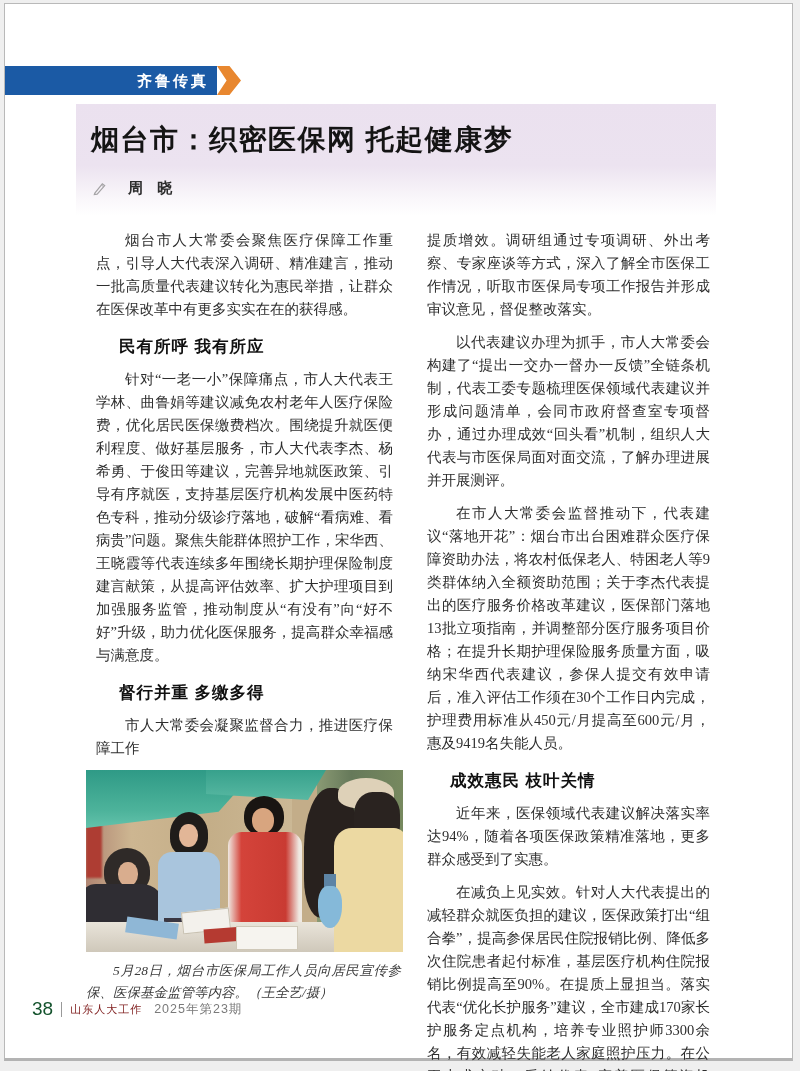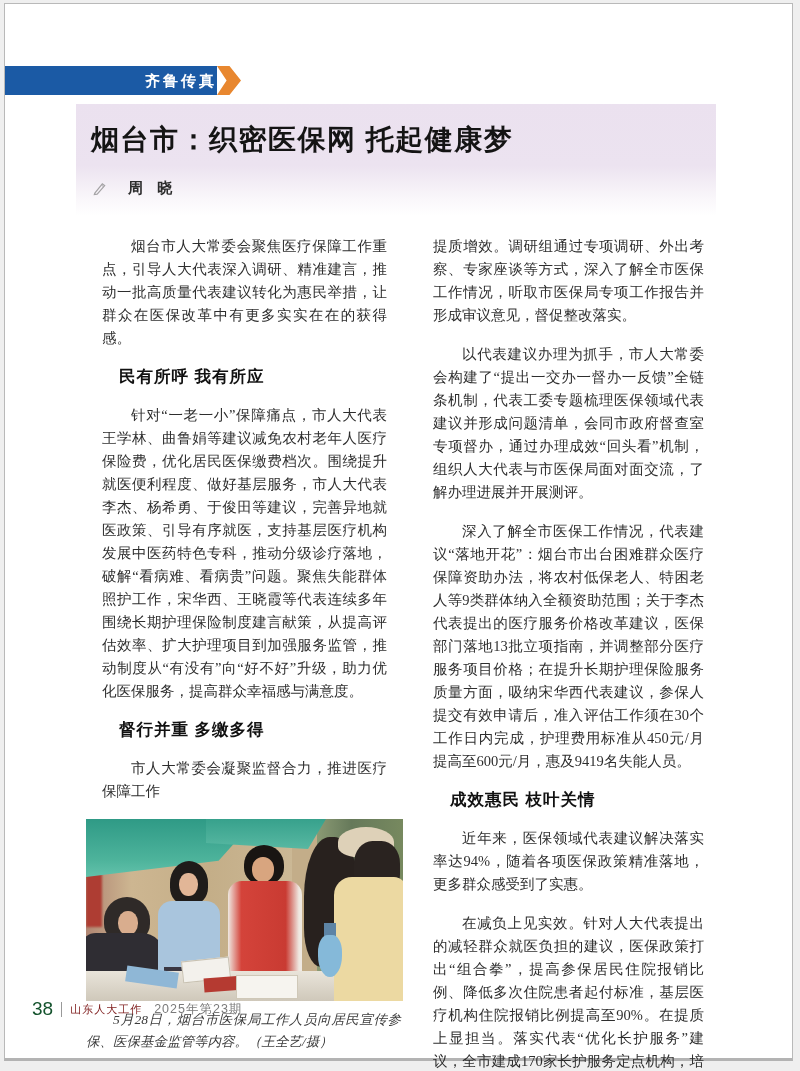--- a/index.html
+++ b/index.html
@@ -17,21 +17,21 @@
     box-sizing:border-box;
   }
   
   .band{
     position:absolute;left:0;top:62px;height:29px;width:212px;
     background:#1b5aa5;
     display:flex;align-items:center;justify-content:flex-end;
   }
   .band-label{
     color:#ffffff;font-size:15px;font-weight:bold;letter-spacing:3px;
-    padding-right:0;line-height:29px;
+    padding-right:8px;line-height:29px;
   }
   .band-arrow{
     position:absolute;left:212px;top:62px;width:24px;height:29px;
     background:#e8872f;
     clip-path:polygon(0 0,52% 0,100% 50%,52% 100%,0 100%,40% 50%);
   }
   
   .title-block{
     position:absolute;left:71px;top:100px;width:640px;height:112px;
     background:linear-gradient(180deg,#ebe1ef 0%,#ece3f0 55%,rgba(240,233,242,0.35) 85%,rgba(255,255,255,0) 100%);
@@ -48,21 +48,21 @@
   .pencil{width:15px;height:15px;opacity:.65;}
   .author{font-size:15px;font-weight:bold;color:#2c2c2c;letter-spacing:5px;}
   
   .columns{
     position:absolute;left:81px;top:215px;width:634px;
     display:flex;gap:14px;
   }
   .col{width:317px;}
   .col-r{width:303px;}
   .col p{
-    margin:16px;font-size:14.5px;line-height:23px;color:#2e2e2e;
+    margin:10px;font-size:14.5px;line-height:23px;color:#2e2e2e;
     font-family:"Liberation Serif","DejaVu Serif",serif;
     text-align:justify;text-indent:2em;
   }
   .col p.noindent{text-indent:0;}
   .col h3{
     margin:15px 0 8px 0;font-size:16.5px;color:#111;
     letter-spacing:1px;text-indent:2em;
     font-family:"Liberation Sans",sans-serif;
   }
   
@@ -181,21 +181,21 @@
         <div class="ph ph-p5-body"></div>
         <div class="ph ph-bottle-cap"></div>
         <div class="ph ph-bottle"></div>
       </div>
       <div class="caption">5月28日，烟台市医保局工作人员向居民宣传参保、医保基金监管等内容。（王全艺/摄）</div>
     </div>
 
     <div class="col col-r">
       <p class="noindent">提质增效。调研组通过专项调研、外出考察、专家座谈等方式，深入了解全市医保工作情况，听取市医保局专项工作报告并形成审议意见，督促整改落实。</p>
       <p>以代表建议办理为抓手，市人大常委会构建了“提出一交办一督办一反馈”全链条机制，代表工委专题梳理医保领域代表建议并形成问题清单，会同市政府督查室专项督办，通过办理成效“回头看”机制，组织人大代表与市医保局面对面交流，了解办理进展并开展测评。</p>
-      <p>深入了解全市医保工作情况，代表建议“落地开花”：烟台市出台困难群众医疗保障资助办法，将农村低保老人、特困老人等9类群体纳入全额资助范围；关于李杰代表提出的医疗服务价格改革建议，医保部门落地13批立项指南，并调整部分医疗服务项目价格；在提升长期护理保险服务质量方面，吸纳宋华西代表建议，参保人提交有效申请后，准入评估工作须在30个工作日内完成，护理费用标准从450元/月提高至600元/月，惠及9419名失能人员。</p>
+      <p>在市人大常委会监督推动下，代表建议“落地开花”：烟台市出台困难群众医疗保障资助办法，将农村低保老人、特困老人等9类群体纳入全额资助范围；关于李杰代表提出的医疗服务价格改革建议，医保部门落地13批立项指南，并调整部分医疗服务项目价格；在提升长期护理保险服务质量方面，吸纳宋华西代表建议，参保人提交有效申请后，准入评估工作须在30个工作日内完成，护理费用标准从450元/月提高至600元/月，惠及9419名失能人员。</p>
       <h3>成效惠民 枝叶关情</h3>
       <p>近年来，医保领域代表建议解决落实率达94%，随着各项医保政策精准落地，更多群众感受到了实惠。</p>
       <p>在减负上见实效。针对人大代表提出的减轻群众就医负担的建议，医保政策打出“组合拳”，提高参保居民住院报销比例、降低多次住院患者起付标准，基层医疗机构住院报销比例提高至90%。在提质上显担当。落实代表“优化长护服务”建议，全市建成170家长护服务定点机构，培养专业照护师3300余名，有效减轻失能老人家庭照护压力。在公平上求突破。采纳代表“完善医保筹资机制”建议，建立“多缴多得”差异化缴费政策，困难群体参保率保持100%。</p>
       <p><span>市人大常委会将持续深化代表建议办理工作，聚焦群众急难愁盼，推动“群众呼声”变“幸福掌声”，为建设健康烟台凝聚起磅礴的代表力量。</span></p>
     </div>
 
   </div>
 
   <div class="footer">
     <span class="page-num">38</span>

